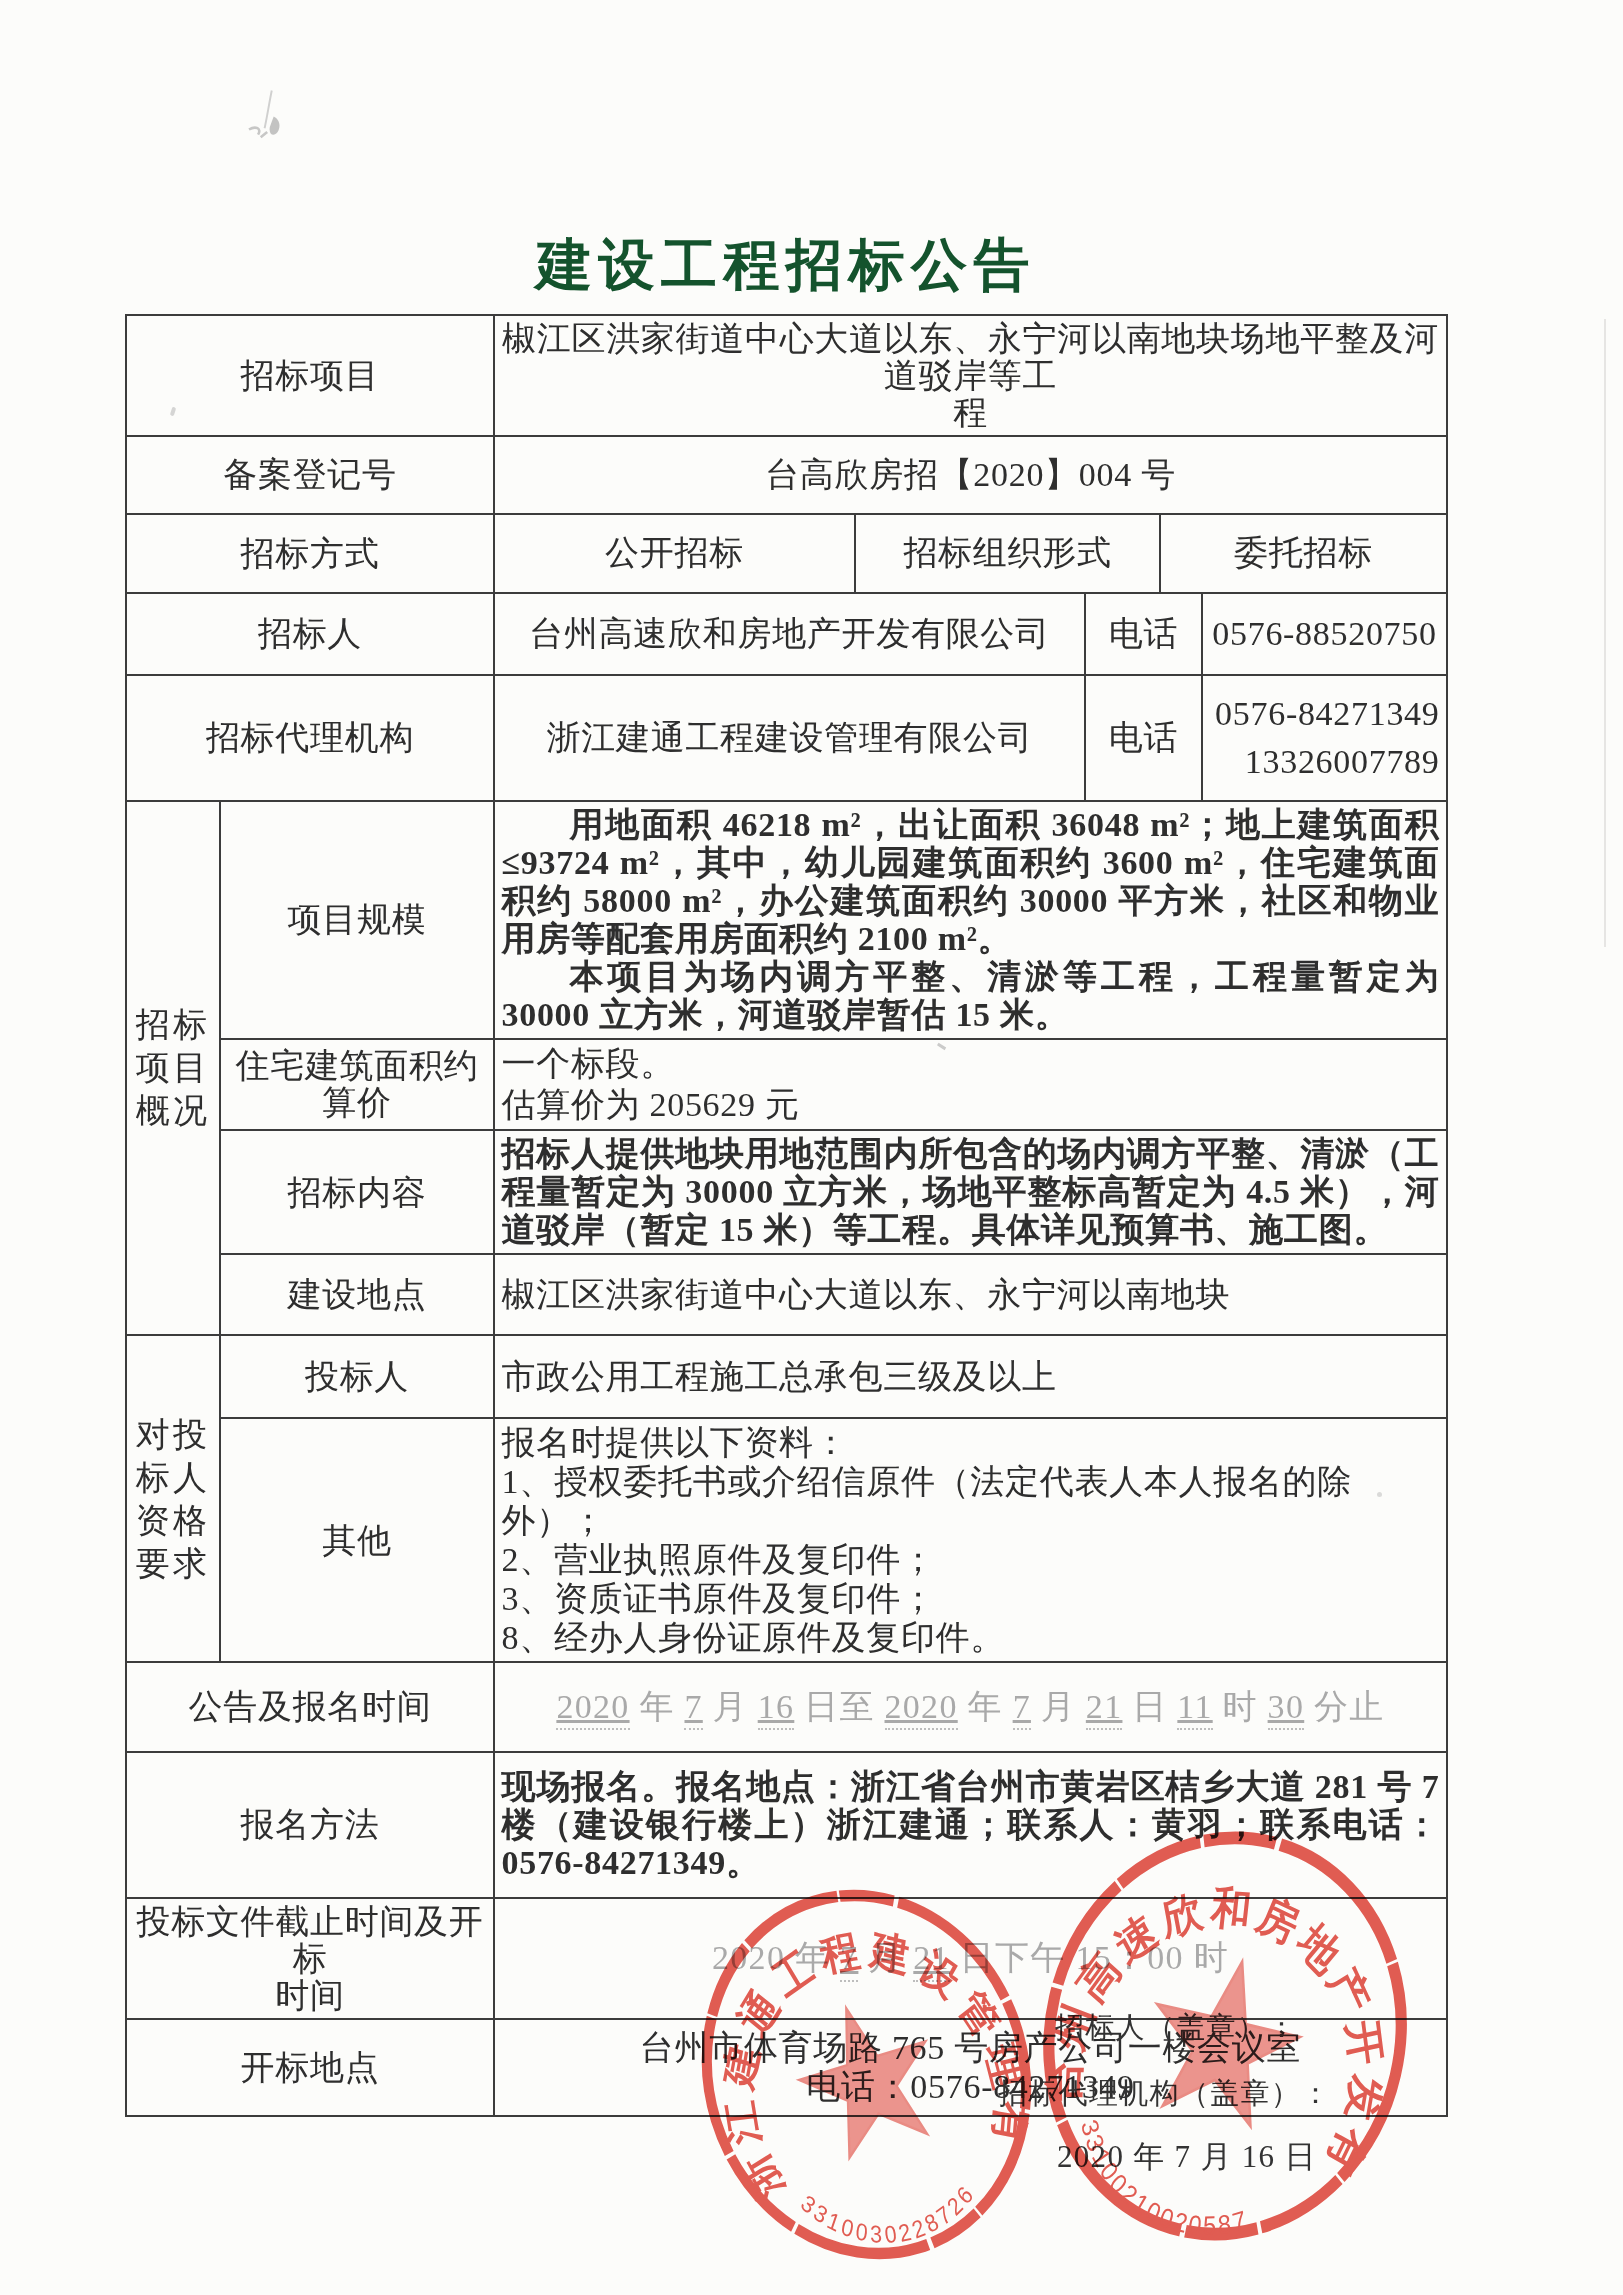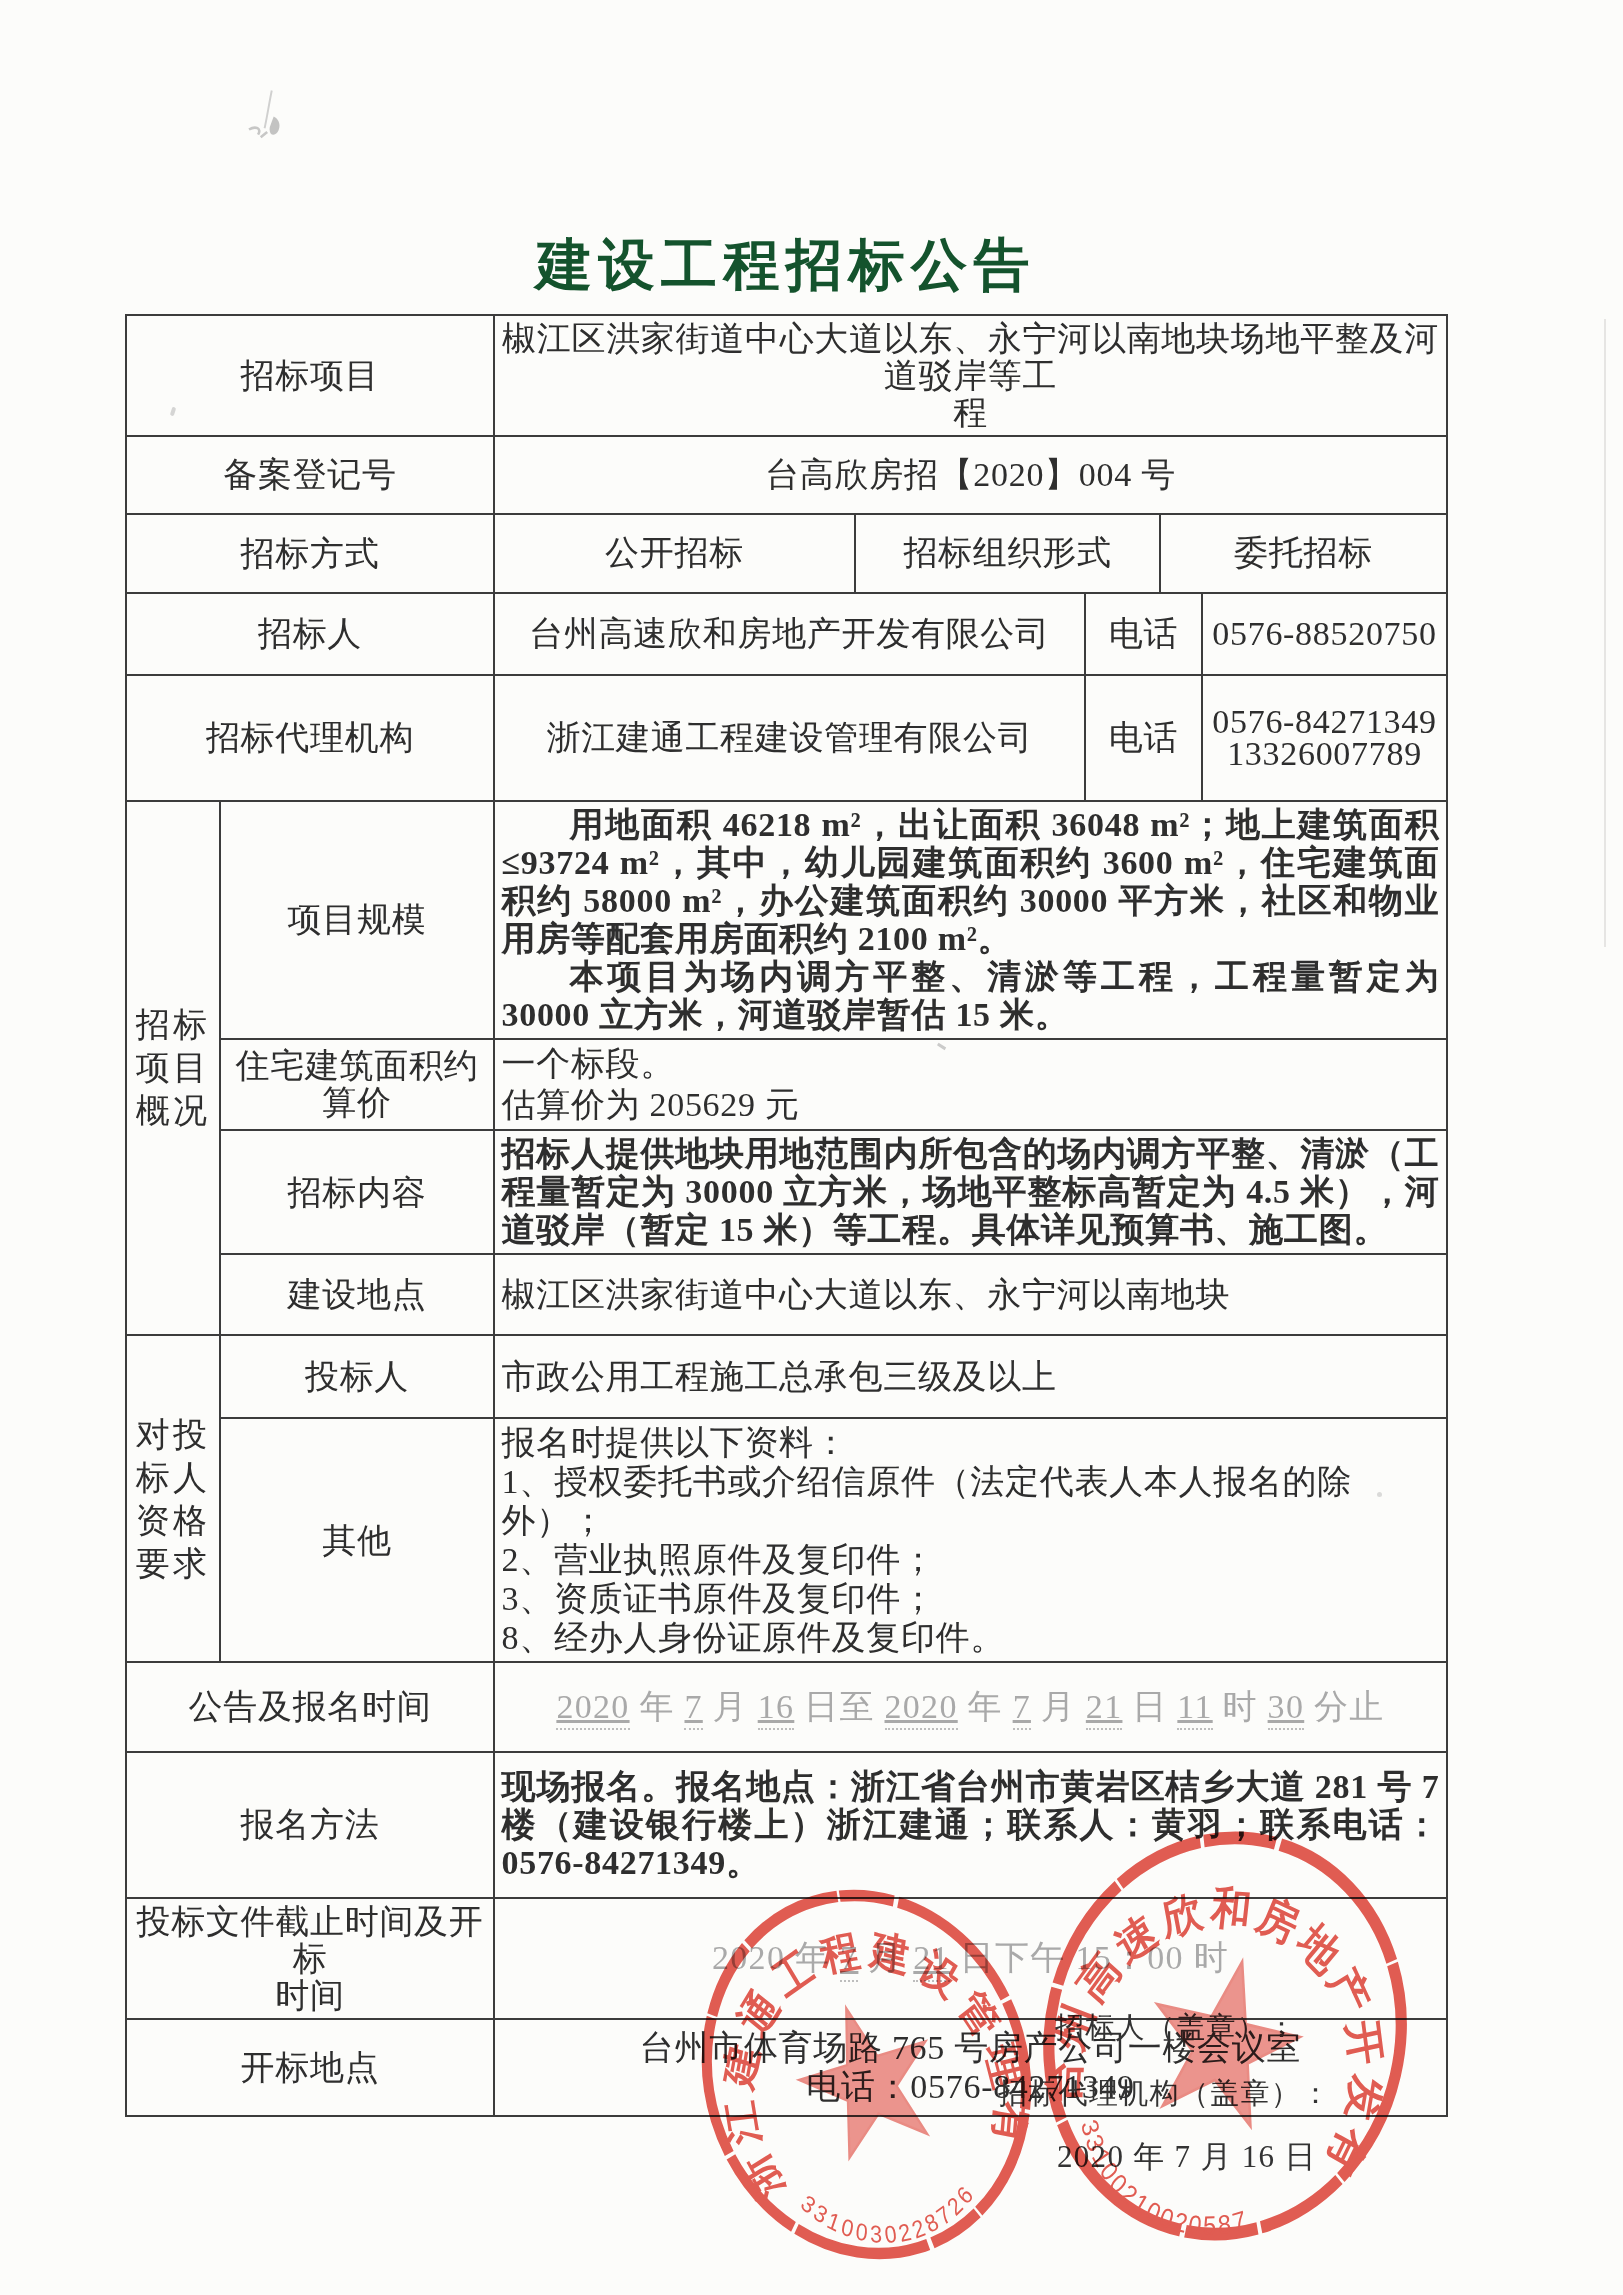--- a/index.html
+++ b/index.html
@@ -38,21 +38,21 @@
   td.lab{text-align:center;white-space:pre-line;line-height:37px;}
   td.vert{text-align:center;white-space:pre-line;line-height:43px;letter-spacing:3.3px;padding:0 2.6px;}
   td.center{text-align:center;}
   td.val-just{ text-align:justify;padding:6.5px 14.4px;line-height:38px;font-weight:bold;}
   td.val-left{ text-align:left;padding:6.5px 14.4px;}
   .par{margin:0;text-indent:2em;text-align:justify;line-height:38px;}
   .lines5{white-space:pre-line;line-height:39px;}
   .lines2{white-space:pre-line;line-height:41px;}
   .centerlines{white-space:pre-line;text-align:center;line-height:39px;}
   .v1line{white-space:pre-line;text-align:center;line-height:37px;}
-  .phone2{white-space:pre-line;text-align:center;line-height:32px;}
+  .phone2{white-space:pre-line;text-align:right;line-height:48px;}
   
   .faded{color:#a9a9a9;text-align:center;letter-spacing:1.3px;}
   .faded .u{border-bottom:2.6px dotted #bdbdbd;padding-bottom:3.3px;text-decoration:underline;}
   
   .sig{position:absolute;font-size:29px;letter-spacing:1.3px;color:#333;z-index:4;white-space:nowrap;}
   #sig1{left:1055px;top:2008px;}
   #sig2{left:998px;top:2074px;}
   #sig3{left:1057px;top:2136px;font-size:31px;}
   
   .stamp{position:absolute;mix-blend-mode:multiply;opacity:.88;z-index:6;}

